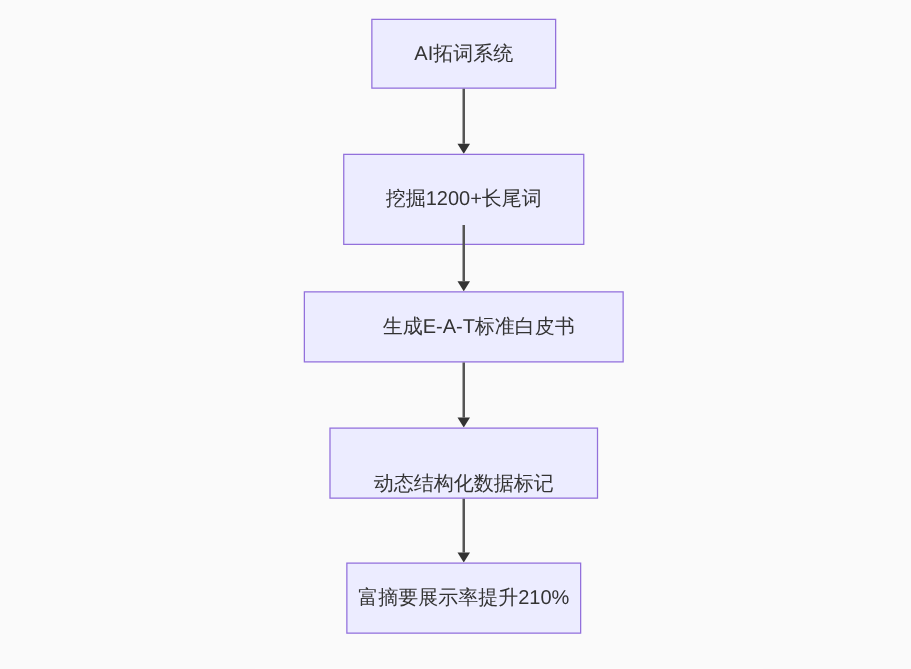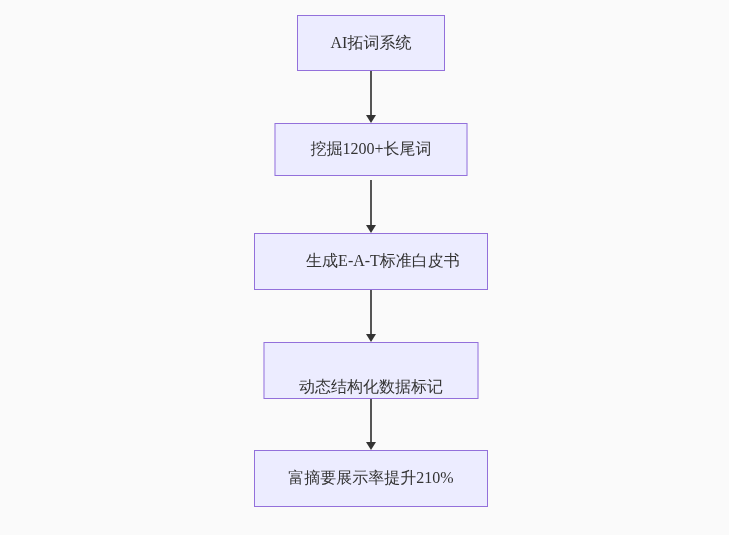--- a/index.html
+++ b/index.html
@@ -23,27 +23,26 @@
     box-sizing: border-box;
     background: #ececff;
     border: 1.5px solid #9370db;
     color: #333333;
     font-size: 16px;
     display: flex;
     align-items: center;
     justify-content: center;
     text-align: center;
     white-space: nowrap;
-    font-family: Liberation Serif, serif;
   }
   .node-1 { top: 15px;  width: 148px; height: 56px; }
-  .node-2 { top: 123px; width: 193px; height: 53px; }
-  .node-3 { top: 233px; width: 234px; height: 57px; padding-left: 24px; }
+  .node-2 { top: 123px; width: 193px; height: 73px; }
+  .node-3 { top: 233px; width: 256px; height: 57px; padding-left: 24px; }
   .node-4 { top: 342px; width: 215px; height: 57px; align-items: flex-end; }
-  .node-5 { top: 450px; width: 234px; height: 57px; }
+  .node-5 { top: 450px; width: 188px; height: 57px; }
 
   .flow-edge {
     position: absolute;
     left: 371px;
     transform: translateX(-50%);
     display: flex;
     flex-direction: column;
     align-items: center;
   }
   .edge-1 { top: 71px;  height: 52px; }

